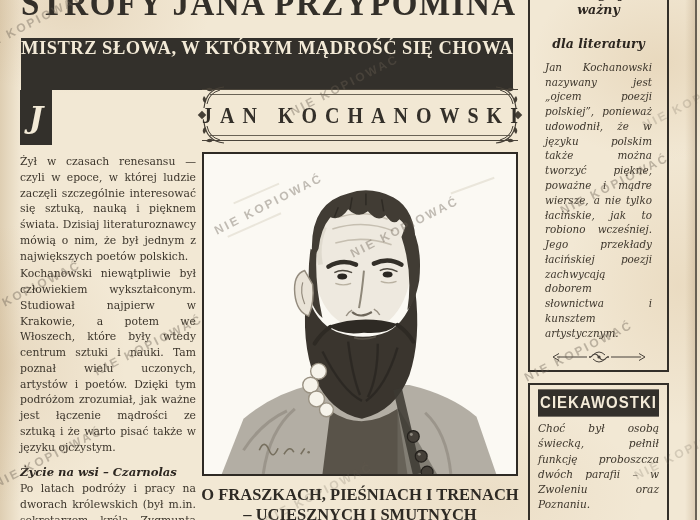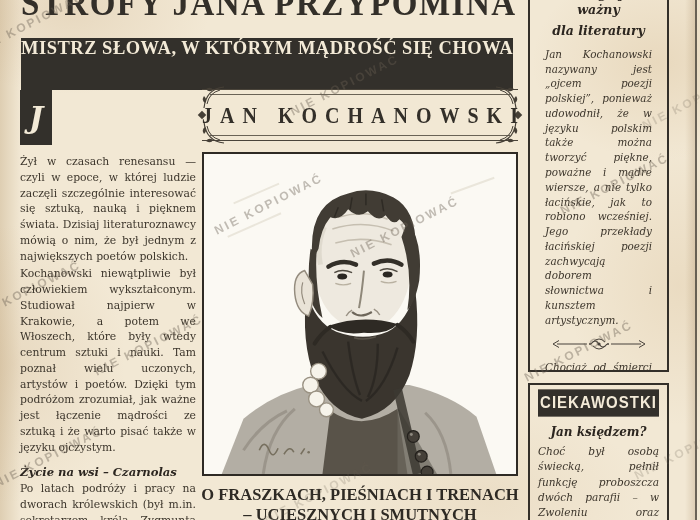--- a/index.html
+++ b/index.html
@@ -74,21 +74,21 @@
     font-family:"Liberation Serif", serif;font-weight:700;font-size:16.5px;
     line-height:1.2;color:#2e2a24;
   }
   
   .rightbox1{
     position:absolute;left:528px;top:-30px;width:141px;height:402px;
     border:2px solid #332f29;box-sizing:border-box;padding:14px 9px 6px;
     overflow:hidden;
   }
   .r-head{font-style:italic;font-weight:700;font-size:12.5px;text-align:center;color:#2c2620;line-height:1.25;}
-  .r-head.line2{margin-top:6px;}
+  .r-head.line2{margin-top:19px;}
   .r-p{font-style:italic;font-size:10.4px;line-height:1.42;text-align:justify;margin:8px 6px 0;}
   .divider{display:flex;justify-content:center;margin:9px 0 1px;}
   .rightbox2{
     position:absolute;left:528px;top:383px;width:141px;height:152px;
     border:2px solid #332f29;box-sizing:border-box;padding:5px 8px;
   }
   .factsbar{
     background:#33302b;color:#f3ead7;text-align:center;
     font-family:"Liberation Sans", sans-serif;font-weight:700;font-size:15px;
     letter-spacing:1px;padding:4px 0 5px;transform:scaleY(1.05);
@@ -238,21 +238,20 @@
           <circle cx="43" cy="8" r="1" fill="#47413a"></circle>
           <circle cx="61" cy="8" r="1" fill="#47413a"></circle>
       </svg>
     </div>
     <p class="r-p">Chociaż od śmierci poety minęło ponad 400 lat, jego wiersze nadal inspirują. Wielu artystów, nauczycieli i uczniów uważa, że Kochanowski uczy nas patrzeć na świat z uśmiechem, ale także z mądrością i zadumą nad jego pięknem.</p>
 
   </div>
 
   <div class="rightbox2">
     <div class="factsbar">CIEKAWOSTKI</div>
-    <div class="factq">Jan księdzem?</div>
     <p class="facta">Choć był osobą świecką, pełnił funkcję proboszcza dwóch parafii – w Zwoleniu oraz Poznaniu.</p>
 
   </div>
 
   <div class="page-edge-shade"></div>
   <div class="page-edge"></div>
 
   <span class="wm wm1">NIE KOPIOWAĆ</span>
   <span class="wm wm2">NIE KOPIOWAĆ</span>
   <span class="wm wm3">NIE KOPIOWAĆ</span>

